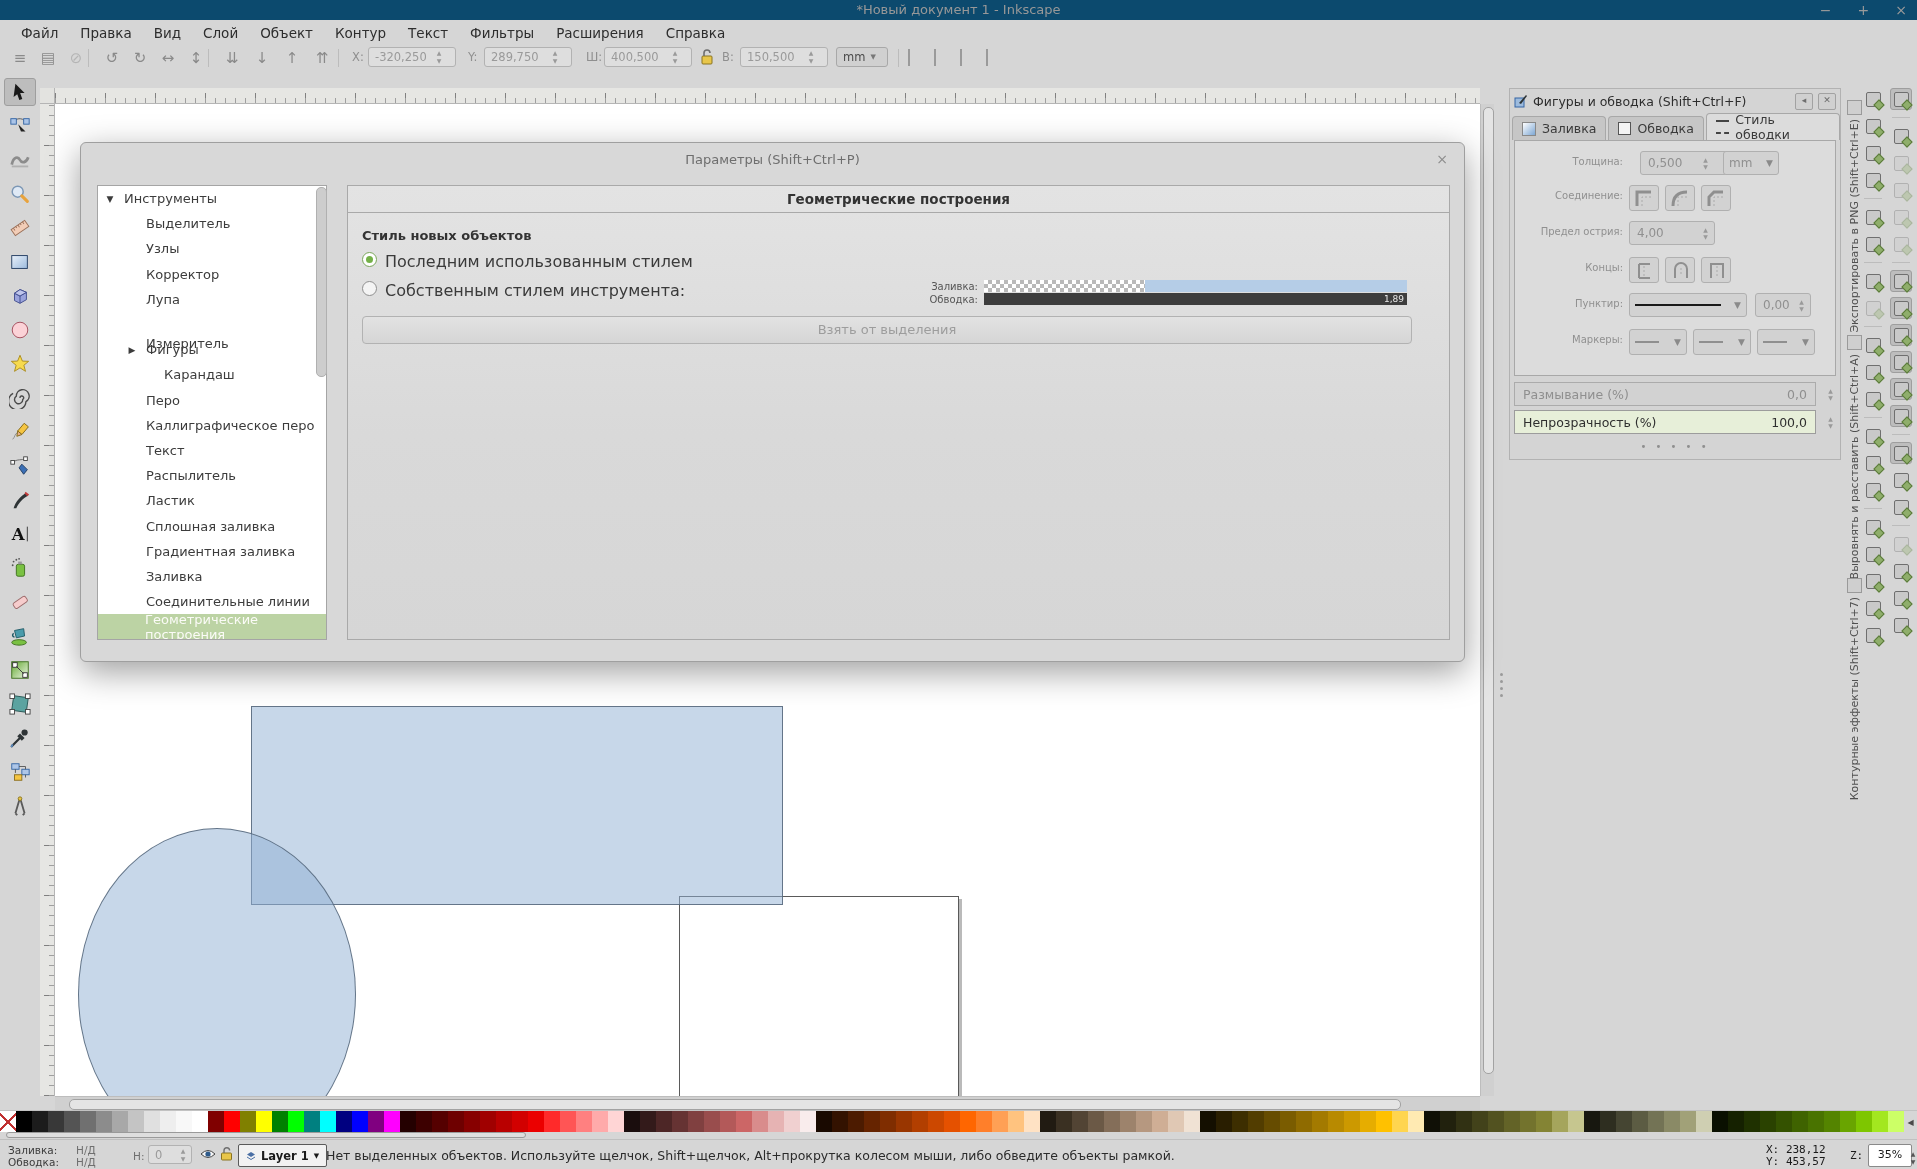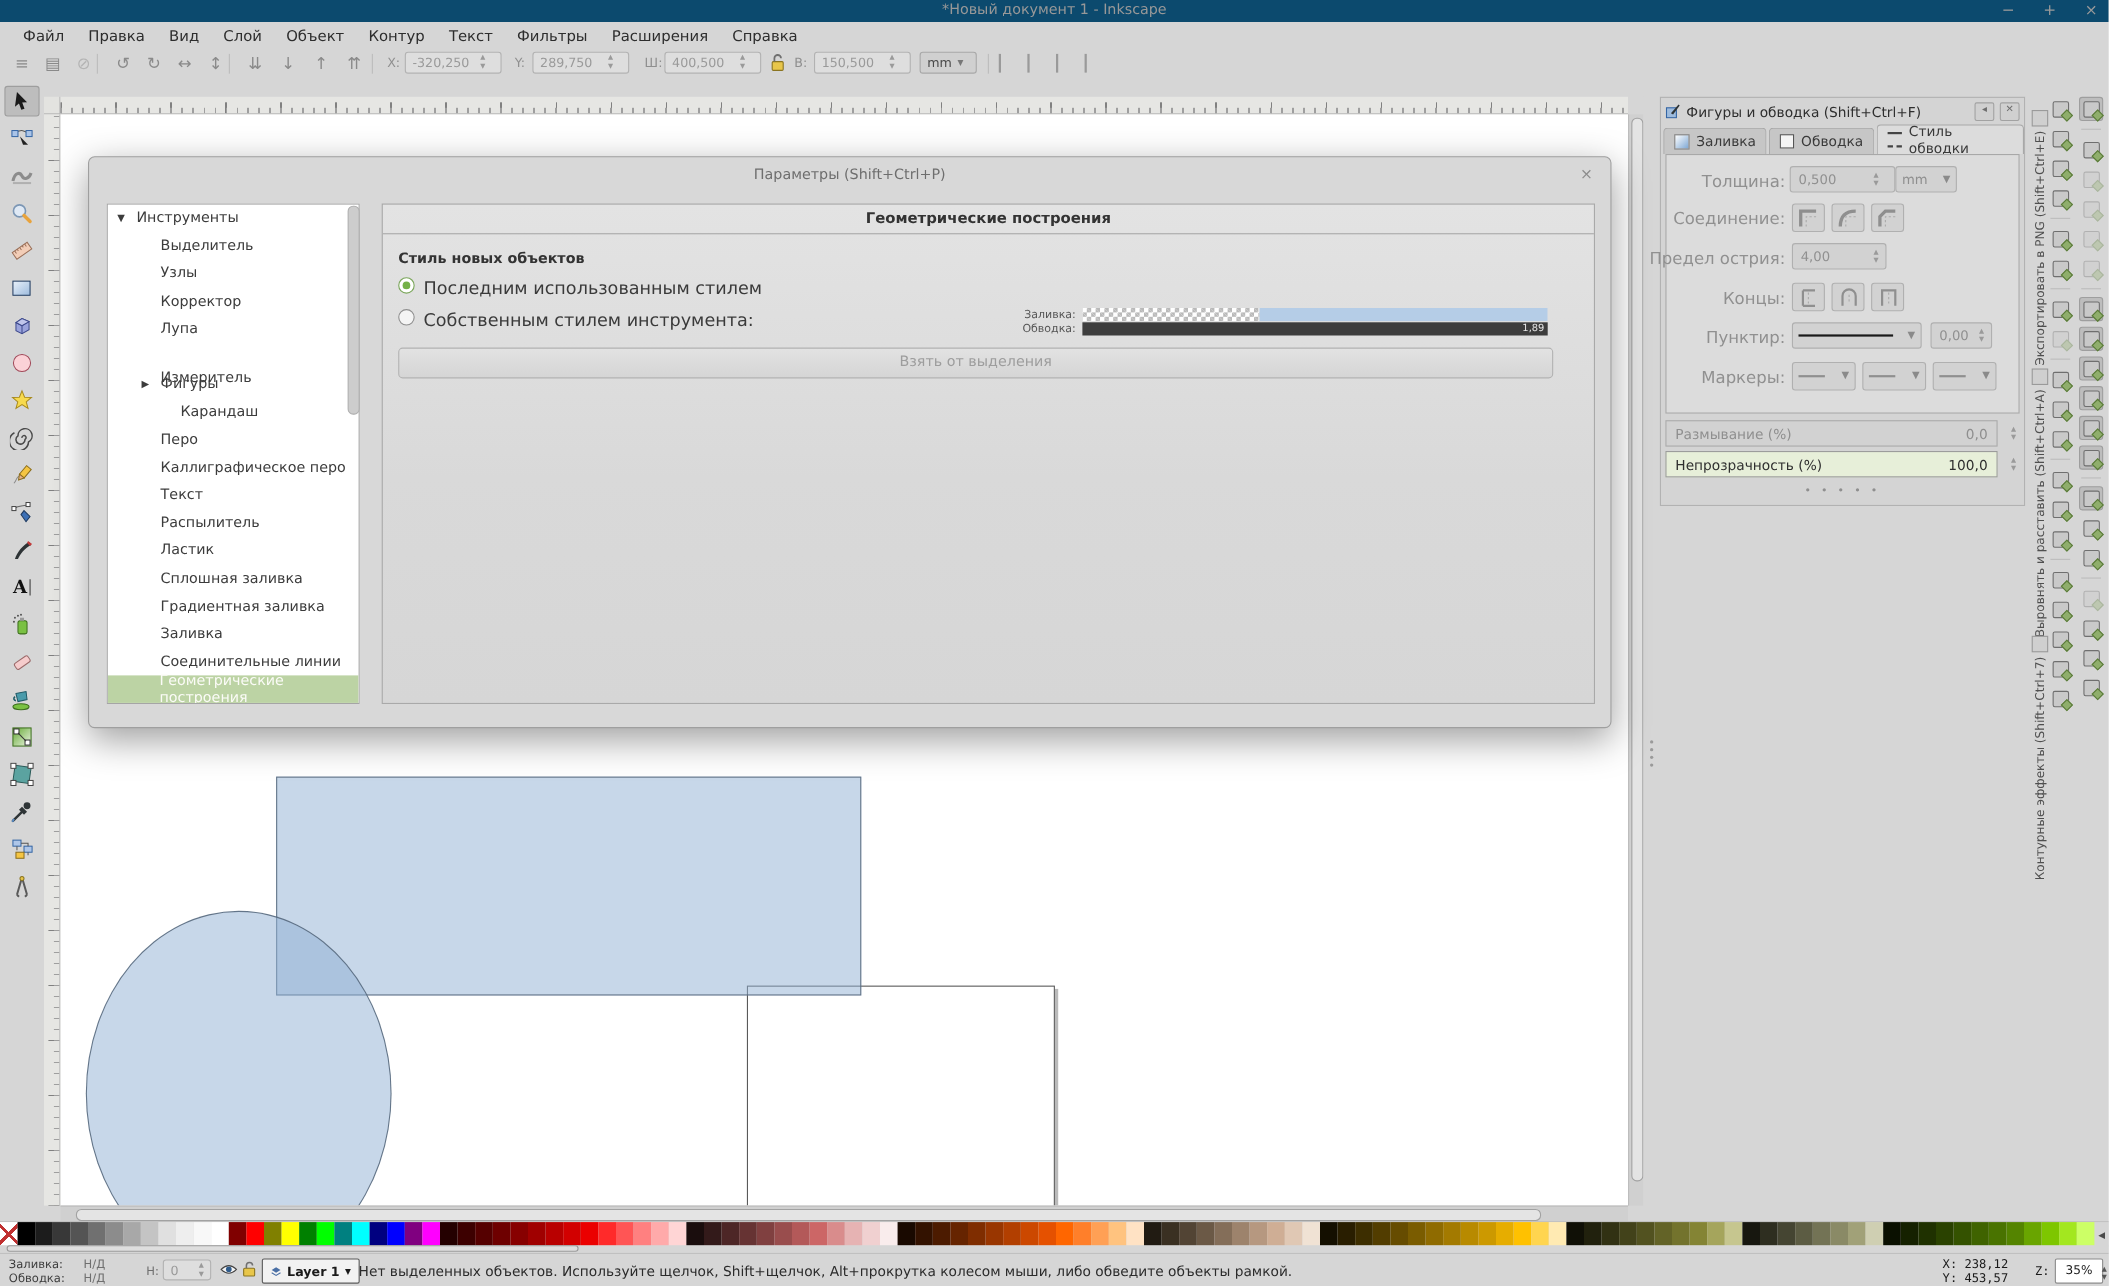--- a/index.html
+++ b/index.html
@@ -83,21 +83,21 @@
   .panel{left:1509px;top:88px;width:332px;height:372px;background:#d4d4d4;border:1px solid #b2b2b2;box-sizing:border-box;}
   .phead{position:absolute;left:0;top:0;width:100%;height:24px;display:flex;align-items:center;padding:0 4px;box-sizing:border-box;gap:5px;}
   .phead .t{font-size:12.5px;color:#2e2e2e;flex:1;}
   .pbtn{width:16px;height:15px;border:1px solid #a2a2a2;background:#d0d0d0;color:#6e6e6e;font-size:9px;line-height:13px;text-align:center;border-radius:2px;}
   .ptabs{position:absolute;left:2px;top:25px;height:26px;display:flex;align-items:flex-end;gap:2px;}
   .ptab{height:23px;background:#c6c6c6;border:1px solid #a8a8a8;border-bottom:none;border-radius:4px 4px 0 0;
         display:flex;align-items:center;gap:6px;padding:0 9px;font-size:12.5px;color:#3a3a3a;}
   .ptab.active{height:26px;background:#dcdcdc;}
   .pframe{position:absolute;left:4px;top:51px;width:322px;height:236px;background:#dcdcdc;border:1px solid #a8a8a8;box-sizing:border-box;}
   .prow{position:absolute;left:0;width:100%;height:26px;}
-  .plab{position:absolute;right:212px;top:5px;font-size:15px;color:#909090;white-space:nowrap;}
+  .plab{position:absolute;right:212px;top:5px;font-size:10px;color:#909090;white-space:nowrap;}
   .pspin{position:absolute;height:24px;background:#d2d2d2;border:1px solid #b0b0b0;border-radius:3px;box-sizing:border-box;
          font-size:12px;color:#909090;display:flex;align-items:center;padding:0 16px 0 7px;}
   .sq{position:absolute;width:30px;height:26px;background:#d2d2d2;border:1px solid #b0b0b0;border-radius:3px;box-sizing:border-box;}
   .sq svg{position:absolute;left:4px;top:3px;}
   .pdd{position:absolute;height:24px;background:#d2d2d2;border:1px solid #b0b0b0;border-radius:3px;box-sizing:border-box;
        display:flex;align-items:center;justify-content:space-between;padding:0 5px;font-size:9px;color:#8a8a8a;}
   .sliderrow{position:absolute;left:4px;width:302px;height:24px;border:1px solid #ababab;box-sizing:border-box;
              display:flex;align-items:center;justify-content:space-between;padding:0 8px;font-size:12.5px;}
   .tinyspin{position:absolute;right:3px;width:13px;height:24px;display:flex;flex-direction:column;align-items:center;justify-content:center;color:#9a9a9a;font-size:6px;line-height:7px;}
   .gripdots{position:absolute;left:0;width:100%;text-align:center;color:#8f8f8f;font-size:10px;letter-spacing:3px;}
@@ -511,21 +511,21 @@
         <span>Обводка</span>
       </div>
       <div class="ptab active">
         <span style="width: 14px; height: 10px; border-bottom: 2px dashed rgb(68, 68, 68); border-top: 2px solid rgb(68, 68, 68); display: inline-block;"></span>
         <span>Стиль обводки</span>
       </div>
     </div>
   <div class="pframe">
     <div class="prow" style="top:10px;">
       <span class="plab">Толщина:</span>
-      <span class="pspin" style="left:112px;top:0;width:96px;">0,500</span>
+      <span class="pspin" style="left:125px;top:0;width:96px;">0,500</span>
       <span class="tinyspin" style="left:184px;top:0;">▲<br>▼</span>
       <span class="pdd" style="left:208px;top:0;width:56px;">
           <span style="font-size:12px;color:#8f8f8f;">mm</span>
           <span>▼</span>
         </span>
     </div>
     <div class="prow" style="top:44px;">
       <span class="plab">Соединение:</span>
       <span class="sq" style="left:114px;">
           <svg width="22" height="20" viewBox="0 0 22 20">

